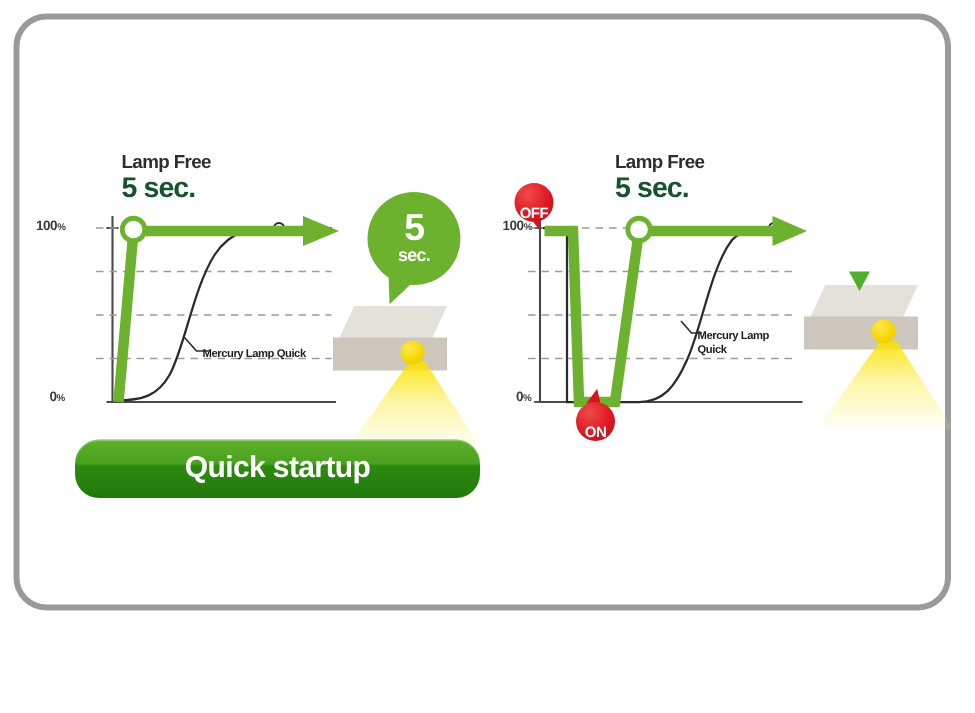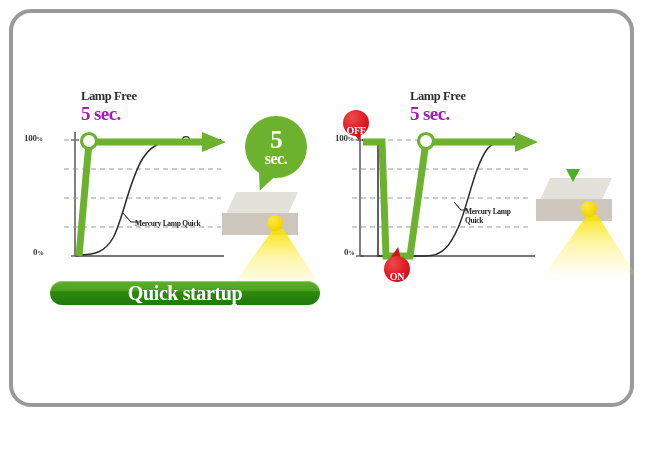--- a/index.html
+++ b/index.html
@@ -10,32 +10,32 @@
   }
   .stage{position:relative;width:650px;height:475px;overflow:hidden;background:#fff;}
 
   
   .frame{
     position:absolute;left:9px;top:9px;width:625px;height:398px;
     border:4px solid #9a9a9a;border-radius:22px;background:#fff;
     box-sizing:border-box;
   }
 
-  .panel{position:absolute;top:0;height:398px;font-family:Liberation Serif, serif;}
+  .panel{position:absolute;top:12px;height:398px;}
   .panel-left{left:9px;width:330px;}
   .panel-right{left:330px;width:330px;}
 
   
   .headline{position:absolute;line-height:1;}
   .headline .hl-top{
     font-size:12.5px;font-weight:bold;color:#2e2e2e;letter-spacing:-0.4px;
     white-space:nowrap;
   }
   .headline .hl-big{
-    font-size:19px;font-weight:bold;color:#a21caf;letter-spacing:-0.6px;
+    font-size:19px;font-weight:bold;color:#14532d;letter-spacing:-0.6px;
     margin-top:1px;white-space:nowrap;
   }
 
   
   .chart-svg{position:absolute;}
 
   .axis-lbl{
     position:absolute;font-size:9px;font-weight:bold;color:#3a3a3a;
     white-space:nowrap;letter-spacing:-0.3px;
   }
@@ -66,21 +66,21 @@
     border-bottom:11px solid #d8121c;
   }
 
   
   .bubble{
     position:absolute;width:62px;height:62px;border-radius:50%;
     background:#6cb22e;color:#fff;text-align:center;z-index:6;
     display:flex;flex-direction:column;align-items:center;justify-content:center;
   }
   .bubble .b-num{font-size:25px;font-weight:bold;line-height:22px;letter-spacing:-1px;}
-  .bubble .b-unit{font-size:16px;font-weight:bold;line-height:15px;letter-spacing:-0.5px;}
+  .bubble .b-unit{font-size:12px;font-weight:bold;line-height:15px;letter-spacing:-0.5px;}
   .bubble-tail{
     position:absolute;width:0;height:0;z-index:5;
     border-left:8px solid transparent;border-right:12px solid transparent;
     border-top:22px solid #6cb22e;
   }
 
   
   .device{position:absolute;z-index:4;}
   .dev-top{
     position:absolute;left:4px;top:0;width:72px;height:22px;background:#e4e0da;
@@ -101,21 +101,21 @@
     clip-path:polygon(47% 0%, 58% 0%, 100% 100%, 0% 100%);
   }
   .dev-arrow{
     position:absolute;width:0;height:0;z-index:7;
     border-left:7px solid transparent;border-right:7px solid transparent;
     border-top:13px solid #4fae2a;
   }
 
   
   .pill{
-    position:absolute;height:24px;border-radius:16px;
+    position:absolute;height:39px;border-radius:16px;
     background:linear-gradient(to bottom,#5db02b 0%,#4aa11f 42%,#2f8a10 44%,#1f7a0a 100%);
     box-shadow:inset 0 1px 0 rgba(255,255,255,0.32);
     display:flex;align-items:center;justify-content:center;
     color:#ffffff;font-size:20px;font-weight:bold;letter-spacing:-0.4px;
     z-index:8;user-select:none;
   }
 </style>
 </head>
 <body>
 

